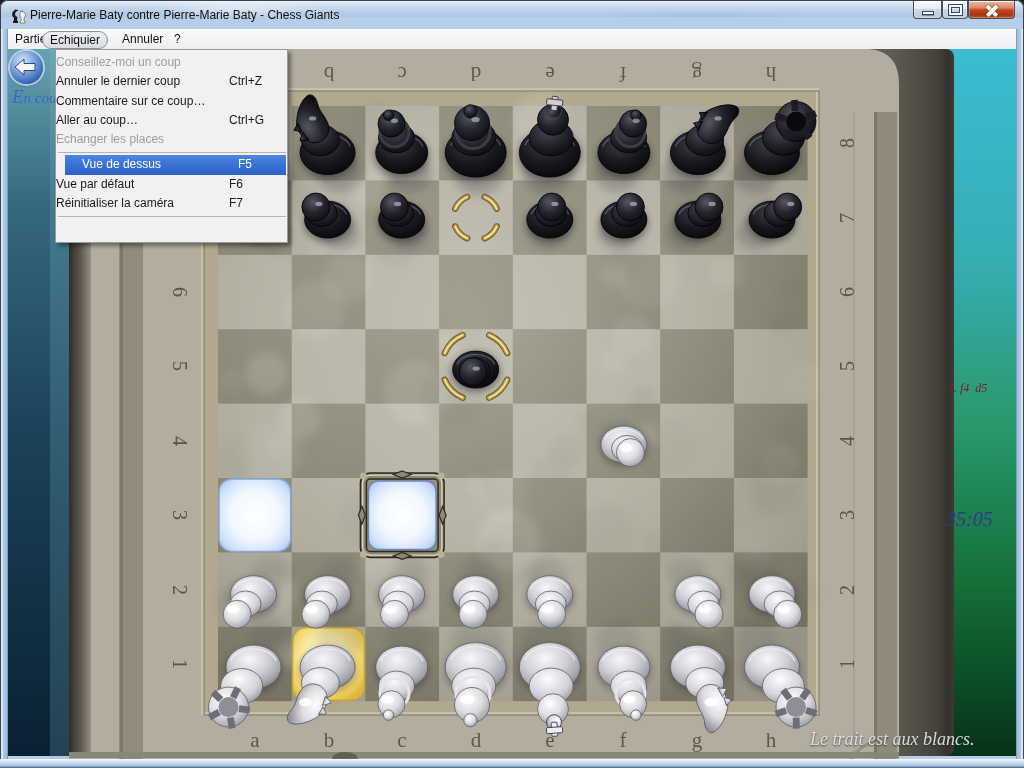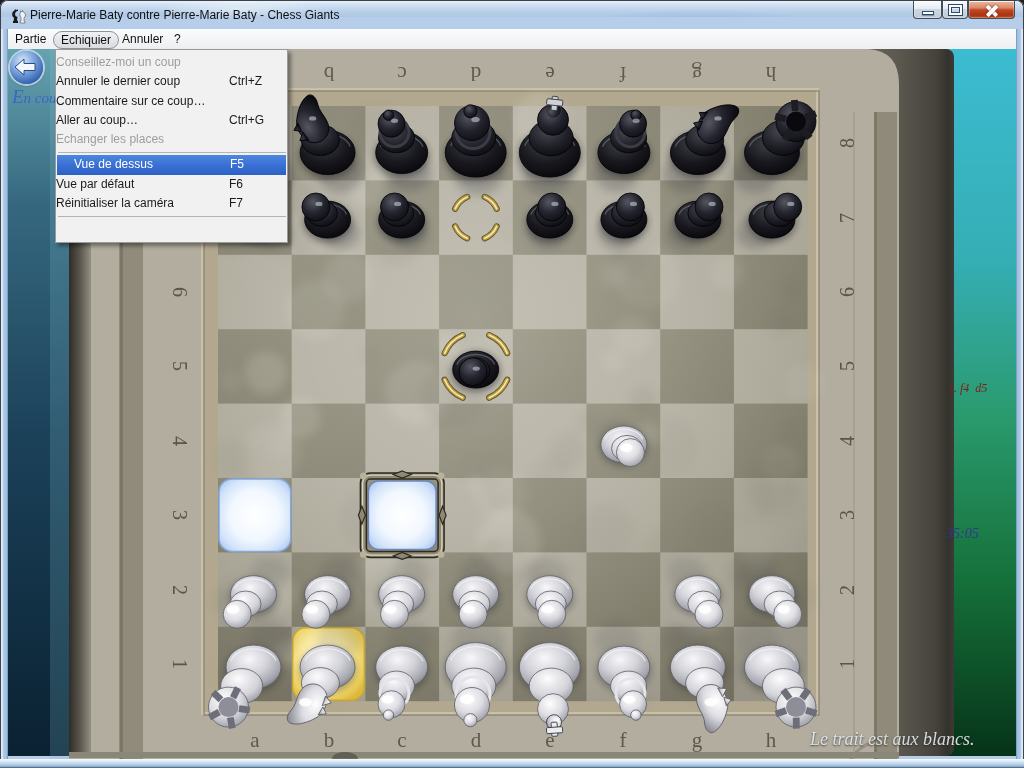--- a/index.html
+++ b/index.html
@@ -33,30 +33,30 @@
 #bclose i:before { content:""; position:absolute; left:-1px; top:4px; width:14px; height:3.5px; background:#fff;
   transform:rotate(45deg); border-radius:1px; box-shadow:0 0 2px rgba(80,10,0,.8); }
 #bclose i:after { content:""; position:absolute; left:-1px; top:4px; width:14px; height:3.5px; background:#fff;
   transform:rotate(-45deg); border-radius:1px; box-shadow:0 0 2px rgba(80,10,0,.8); }
 
 #menubar { position:absolute; left:8px; top:29px; width:1008px; height:32px;
   background:linear-gradient(180deg,#fafbfc 0%,#f0f1f3 55%,#e9eaed 100%);
   border-bottom:1px solid #d8d9dd;
   font-size:12px; color:#111; }
 #menubar span { position:absolute; top:2px; padding:1px 7px; }
-#mb-echiquier { left:45px; border:1px solid #8e9196; border-radius:9px;
+#mb-echiquier { left:34px; border:1px solid #8e9196; border-radius:9px;
   background:linear-gradient(180deg,#eef0f3,#d9dce1); }
 
 #menu { position:absolute; left:55px; top:49px; width:233px; height:194px;
   background:#f1f1f1; border:1px solid #9a9a9a; box-shadow:3px 3px 4px rgba(0,0,0,0.4);
   font-size:12px; color:#1a1a1a; z-index:50; }
 .mi { position:relative; height:19.3px; line-height:19.3px; padding-left:0; padding-right:10px; }
 .mi .sc { position:absolute; left:173px; top:0; }
 .mi.gray { color:#9d9d9d; }
-.mi.hl { background:linear-gradient(180deg,#4c87e0 0%,#3a70d4 50%,#2d60c4 100%); color:#fff; margin-left:1px; margin-right:1px; padding-left:17px; }
+.mi.hl { background:linear-gradient(180deg,#4c87e0 0%,#3a70d4 50%,#2d60c4 100%); color:#fff; margin-left:9px; margin-right:1px; padding-left:17px; }
 .sep { height:1px; background:#b4b4b4; margin:2.5px 1px 2.5px 2px; }
 
 .script { font-family:"Liberation Serif",serif; font-style:italic; position:absolute; z-index:20; }
 .brdtxt { font-family:"Liberation Serif",serif; fill:#5e594a; }
 .brdtxt2 { font-family:"Liberation Serif",serif; fill:#5a5545; }
 </style></head>
 <body>
 <div id="win">
   <svg id="gamesvg" width="1024" height="768" viewBox="0 0 1024 768" style="position:absolute;left:0;top:0;z-index:1">
     <defs>
@@ -671,21 +671,21 @@
   <div style="position:absolute;left:10px;top:51px;width:33px;height:33px;border-radius:50%;z-index:10;
     background:radial-gradient(circle at 38% 30%, #d9e7f7 0%, #8fb4e4 30%, #3c6cb8 70%, #1c4488 100%);
     box-shadow:0 0 0 2px rgba(210,225,245,0.8), 0 1px 3px rgba(0,0,20,0.5);"></div>
   <svg style="position:absolute;left:14px;top:58px;z-index:11;" width="24" height="18" viewBox="0 0 24 18">
     <path d="M 10,1 L 10,5.5 L 21,5.5 L 21,12.5 L 10,12.5 L 10,17 L 1,9 Z" fill="#f4f8fd" stroke="#2a4a86" stroke-width="1"></path>
   </svg>
   <div class="script" style="left:12px;top:86px;font-size:15px;color:#3568c8;z-index:5;">
     <span style="font-size:19px;">E</span>n cours…</div>
 
   <div class="script" style="left:948px;top:381px;font-size:12px;color:#7f1d1d;">1. f4&nbsp; d5</div>
-  <div class="script" style="left:946px;top:526px;font-size:14px;color:#35358e;">35:05</div>
+  <div class="script" style="left:946px;top:508px;font-size:20px;color:#35358e;">35:05</div>
   <div class="script" style="left:810px;top:729px;font-size:18px;color:rgba(232,236,240,0.9);
     text-shadow:0 1px 2px rgba(30,30,30,0.8);">Le trait est aux blancs.</div>
 
   <div id="title">
     <svg id="ticon" viewBox="0 0 17 16">
       <path d="M3,15 L8,15 L8,13 L7,12.5 L7.5,9 C5,8.5 4.5,6 5.5,4.5 C6.2,3.4 7.5,3 8,3 L8,1.5 L6,2 L5,1 L4.5,2.5 L3,3.5 C1.5,5.5 2,8.5 3.8,9.5 L4,12.5 L3,13 Z" fill="#1a1a1a"></path>
       <path d="M10,15 L15,15 L15,13.5 L14,13 L14,10 C15.5,9 16,6.5 14.8,5 C14,4 13,3.8 12.5,3.8 L12.5,2.5 L11.5,3.5 L10.5,2.8 L10.7,4.2 C9.5,5.5 9.5,8 11,9.5 L11,13 L10,13.5 Z" fill="#f0f0f0" stroke="#333" stroke-width="0.5"></path>
     </svg>
     <div class="txt">Pierre-Marie Baty contre Pierre-Marie Baty - Chess Giants</div>
   </div>

